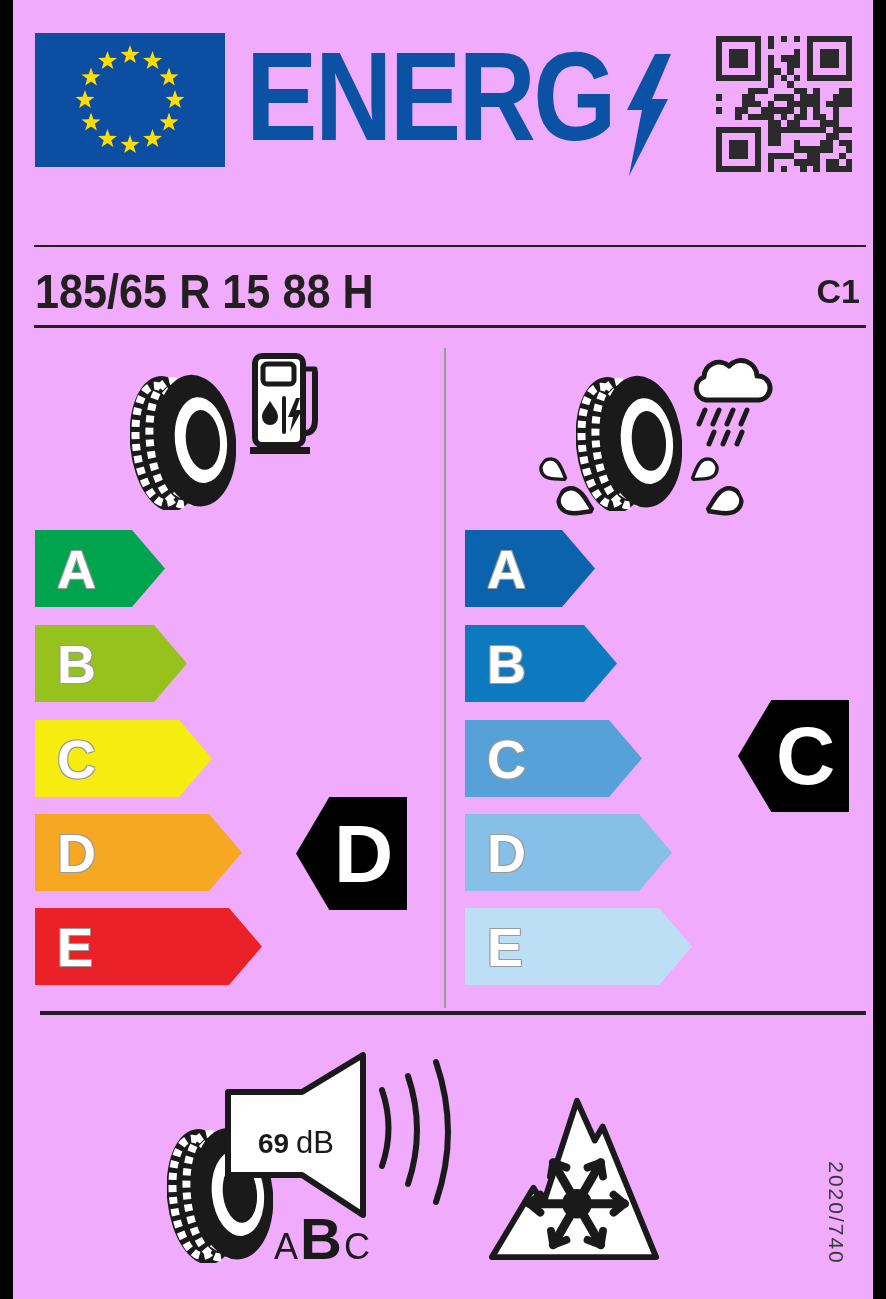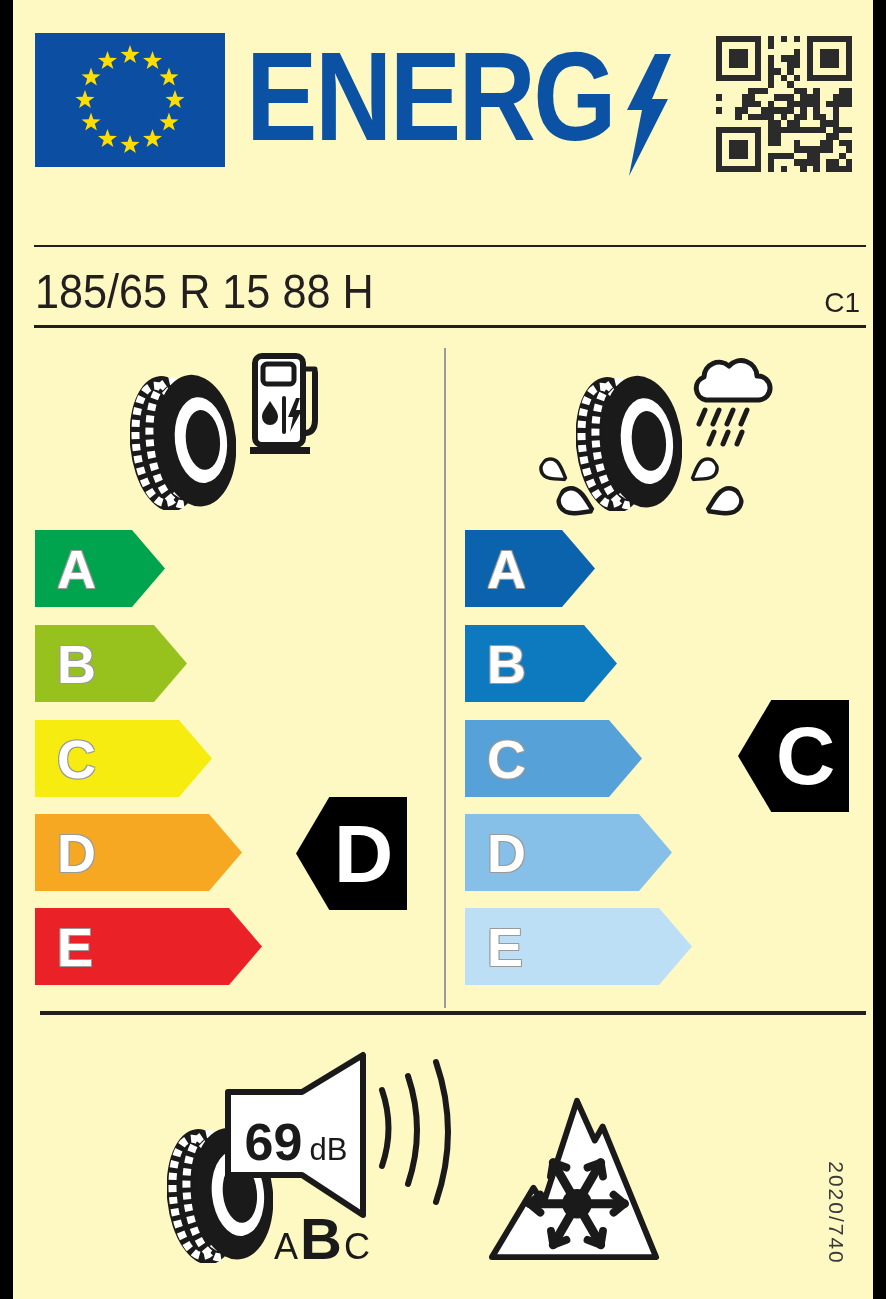--- a/index.html
+++ b/index.html
@@ -1,39 +1,39 @@
 <!DOCTYPE html>
 <html><head>
 <meta charset="utf-8">
 <style>
   html,body{margin:0;padding:0;background:#fff;}
   .label{
-    position:relative;width:886px;height:1299px;background:#fef9c3;overflow:hidden;
+    position:relative;width:886px;height:1299px;background:#f0abfc;overflow:hidden;
     font-family:"Liberation Sans",sans-serif;color:#231F20;
   }
   .edge{position:absolute;top:0;bottom:0;width:13px;background:#000;}
   .edge.l{left:0;} .edge.r{right:0;}
 
   
   .eu-flag{position:absolute;left:35px;top:33px;width:190px;height:134px;}
   .energ{position:absolute;left:246px;top:34px;display:flex;align-items:flex-start;}
   .energ-text{font-size:126px;font-weight:bold;line-height:1;color:#0B52A5;
     letter-spacing:-3px;transform:scaleX(.85);transform-origin:left top;}
   .energ-bolt{margin-left:-54px;margin-top:20px;}
   .qr{position:absolute;left:716px;top:36px;width:136px;height:136px;}
   .qr svg{width:136px;height:136px;}
 
   .brand-row{position:absolute;left:35px;right:24px;top:196px;display:flex;
     justify-content:space-between;align-items:baseline;}
   .brand{font-size:40px;font-weight:bold;transform:scaleX(.9);transform-origin:left bottom;}
   .barcode{font-size:50px;transform:scaleX(.78);transform-origin:right bottom;}
   .size-row{position:absolute;left:35px;right:26px;top:264px;display:flex;
-    justify-content:space-between;align-items:flex-end;}
+    justify-content:space-between;align-items:center;font-weight:bold;}
   .tsize{font-size:48px;transform:scaleX(.9);transform-origin:left bottom;}
-  .tclass{font-size:28px;}
+  .tclass{font-size:34px;}
 
   .rule{position:absolute;left:34px;right:20px;background:#231F20;}
   .rule1{top:245px;height:2px;}
   .rule2{top:325px;height:3px;}
   .rule3{top:1011px;height:4px;left:40px;}
   .vdivider{position:absolute;left:444px;top:348px;height:660px;width:2px;background:#9a9a9a;}
 
   
   .fuel-figure{position:absolute;left:125px;top:348px;width:210px;height:170px;}
   .wet-figure{position:absolute;left:545px;top:348px;width:250px;height:175px;}
@@ -62,21 +62,21 @@
     clip-path:polygon(100% 0,30% 0,0 50%,30% 100%,100% 100%);}
   .indicator.fuel{left:296px;top:797px;width:111px;height:113px;}
   .indicator.wet{left:738px;top:700px;width:111px;height:112px;}
 
   
   .noise-figure{position:absolute;left:160px;top:1050px;width:310px;height:230px;}
   .noise-figure .tire-slot{left:7px;top:77px;}
   .speaker-svg{position:absolute;left:0;top:0;}
   .noise-db{position:absolute;left:72px;top:62px;width:128px;height:44px;display:flex;
     align-items:baseline;justify-content:center;gap:7px;color:#1a1a1a;}
-  .noise-db .val{font-size:52px;font-weight:bold;}
+  .noise-db .val{font-size:28px;font-weight:bold;margin-top:16px;}
   .noise-db .unit{font-size:31px;}
   .noise-classes{position:absolute;left:112px;top:155px;width:100px;height:60px;display:flex;
     align-items:baseline;justify-content:center;gap:2px;color:#1a1a1a;}
   .noise-classes span{font-size:36px;}
   .noise-classes span.rated{font-size:58px;font-weight:bold;}
   .snow{position:absolute;left:486px;top:1092px;width:178px;height:172px;}
   .regulation{position:absolute;left:836px;top:1213px;transform:translate(-50%,-50%) rotate(90deg);
     white-space:nowrap;font-size:21px;letter-spacing:2px;color:#3a3a3a;}
 </style>
 </head>

